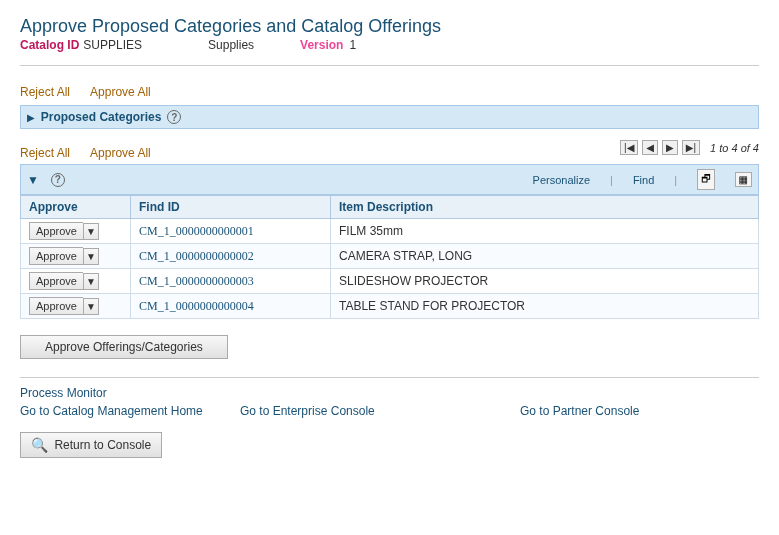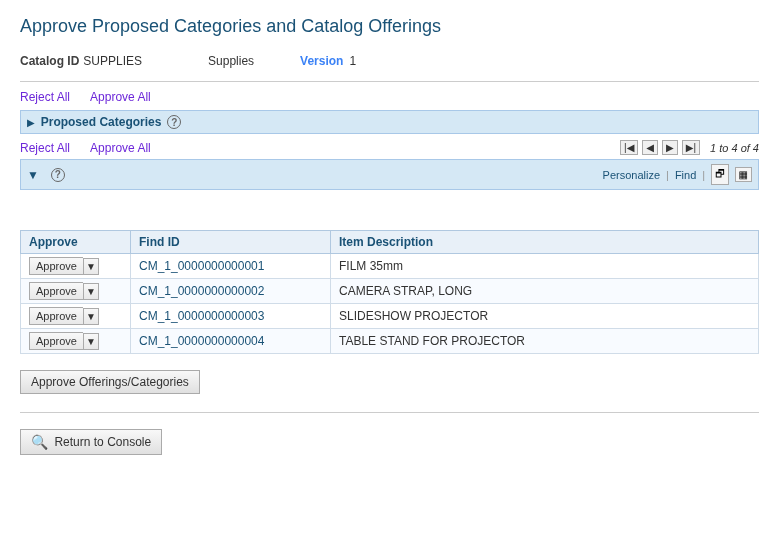--- a/index.html
+++ b/index.html
@@ -11,64 +11,64 @@
       width: 779px;
       min-height: 535px;
     }
     .page-container {
       padding: 16px 20px;
     }
     .page-title {
       font-size: 18px;
       color: #1a5276;
       font-weight: normal;
-      margin-bottom: 16px;
     }
     .info-table {
       margin-bottom: 12px;
     }
     .info-table table {
       border-collapse: collapse;
     }
     .info-table td {
       padding: 1px 6px 1px 0;
       vertical-align: top;
     }
     .info-label {
       font-weight: bold;
-      color: #404040;
+      color: #be185d;
       text-align: center;
       padding-right: 4px !important;
     }
     .info-value {
       color: #333;
     }
     .info-version-label {
       font-weight: bold;
-      color: #3b82f6;
+      color: #ec4899;
       padding-left: 40px !important;
     }
     .info-version-value {
       color: #333;
     }
     .divider {
       border: none;
       border-top: 1px solid #ccc;
       margin: 8px 0;
     }
     .action-links {
       margin: 6px 0;
       display: flex;
       gap: 20px;
     }
     .action-link {
-      color: #6d28d9;
+      color: #a16207;
       text-decoration: none;
       cursor: pointer;
       font-size: 12px;
+      margin-top: 11px;
     }
     .section-header {
       background: #d5e8f5;
       border: 1px solid #a8c8e8;
       display: flex;
       align-items: center;
       padding: 4px 6px;
       margin-bottom: 6px;
     }
     .section-header .triangle {
@@ -121,21 +121,21 @@
     }
     .pagination-text {
       font-size: 11px;
       color: #333;
       margin-left: 6px;
       font-style: italic;
     }
     .toolbar-right {
       display: flex;
       align-items: center;
-      gap: 6px;
+      gap: 20px;
       font-size: 11px;
     }
     .toolbar-right a {
       color: #1a5276;
       text-decoration: none;
       cursor: pointer;
     }
     .toolbar-divider {
       color: #999;
     }
@@ -144,21 +144,20 @@
       background: #f5f5f5;
       padding: 1px 3px;
       cursor: pointer;
       font-size: 10px;
     }
     .data-table {
       width: 100%;
       border-collapse: collapse;
       border: 1px solid #b0c8e0;
       margin-bottom: 10px;
-      margin-top: 40px;
     }
     .data-table th {
       background: #e8f0f8;
       border: 1px solid #b0c8e0;
       padding: 4px 8px;
       text-align: left;
       font-weight: bold;
       color: #1a5276;
       font-size: 12px;
     }
@@ -189,25 +188,26 @@
       background: linear-gradient(to bottom, #f8f8f8, #e8e8e8);
       padding: 2px 2px;
       cursor: pointer;
       font-size: 10px;
       color: #333;
     }
     .item-id-link {
       color: #1a5276;
       text-decoration: none;
       cursor: pointer;
+      font-family: Liberation Serif, serif;
     }
     .approve-offerings-btn {
       border: 1px solid #aaa;
       background: linear-gradient(to bottom, #f8f8f8, #e0e0e0);
-      padding: 4px 10px;
+      padding: 4px 24px;
       cursor: pointer;
       font-size: 12px;
       color: #333;
       margin: 6px 0 10px 0;
     }
     .bottom-links {
       margin: 6px 0;
     }
     .bottom-links .link-row {
       display: flex;
@@ -370,19 +370,37 @@
         </tbody>
     </table>
   </div>
 
   
   <button class="approve-offerings-btn">Approve Offerings/Categories</button>
 
   <hr class="divider">
 
   
+  <div class="bottom-links">
+    <div class="link-row">
+      <div class="col1">
+        <a>Process Monitor</a>
+      </div>
+    </div>
+    <div class="link-row">
+      <div class="col1">
+        <a>Go to Catalog Management Home</a>
+      </div>
+      <div class="col2">
+        <a>Go to Enterprise Console</a>
+      </div>
+      <div class="col3">
+        <a>Go to Partner Console</a>
+      </div>
+    </div>
+  </div>
 
   
   <button class="return-btn">
     <span class="return-btn-icon">🔍</span>
     <span>Return to Console</span>
   </button>
 </div>
 
 </body></html>

